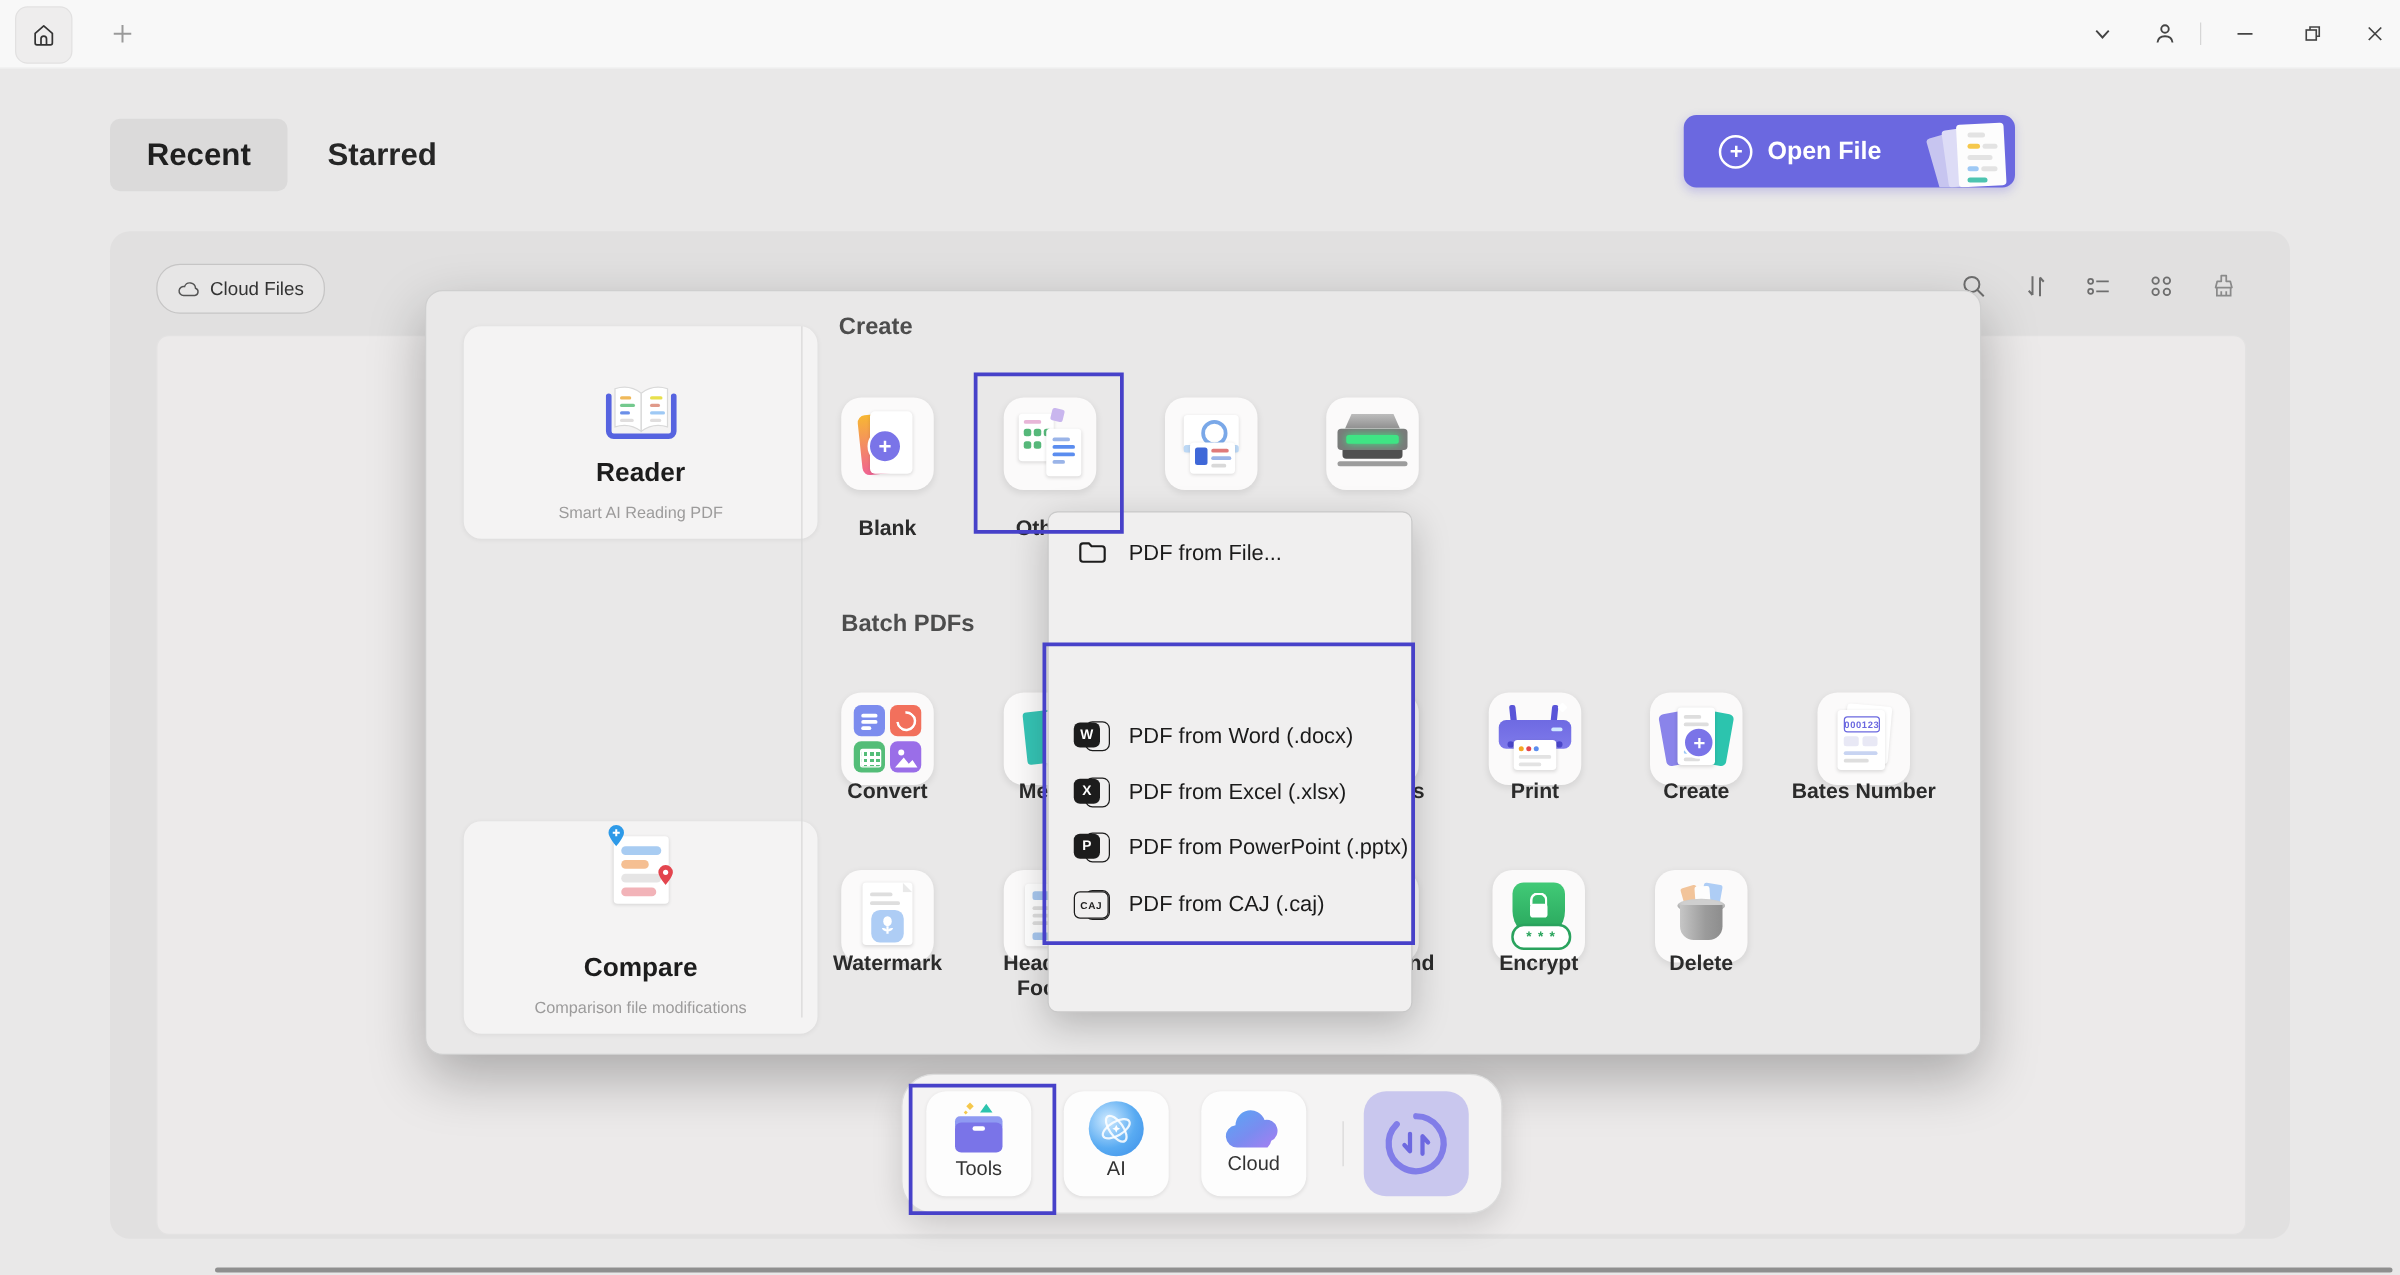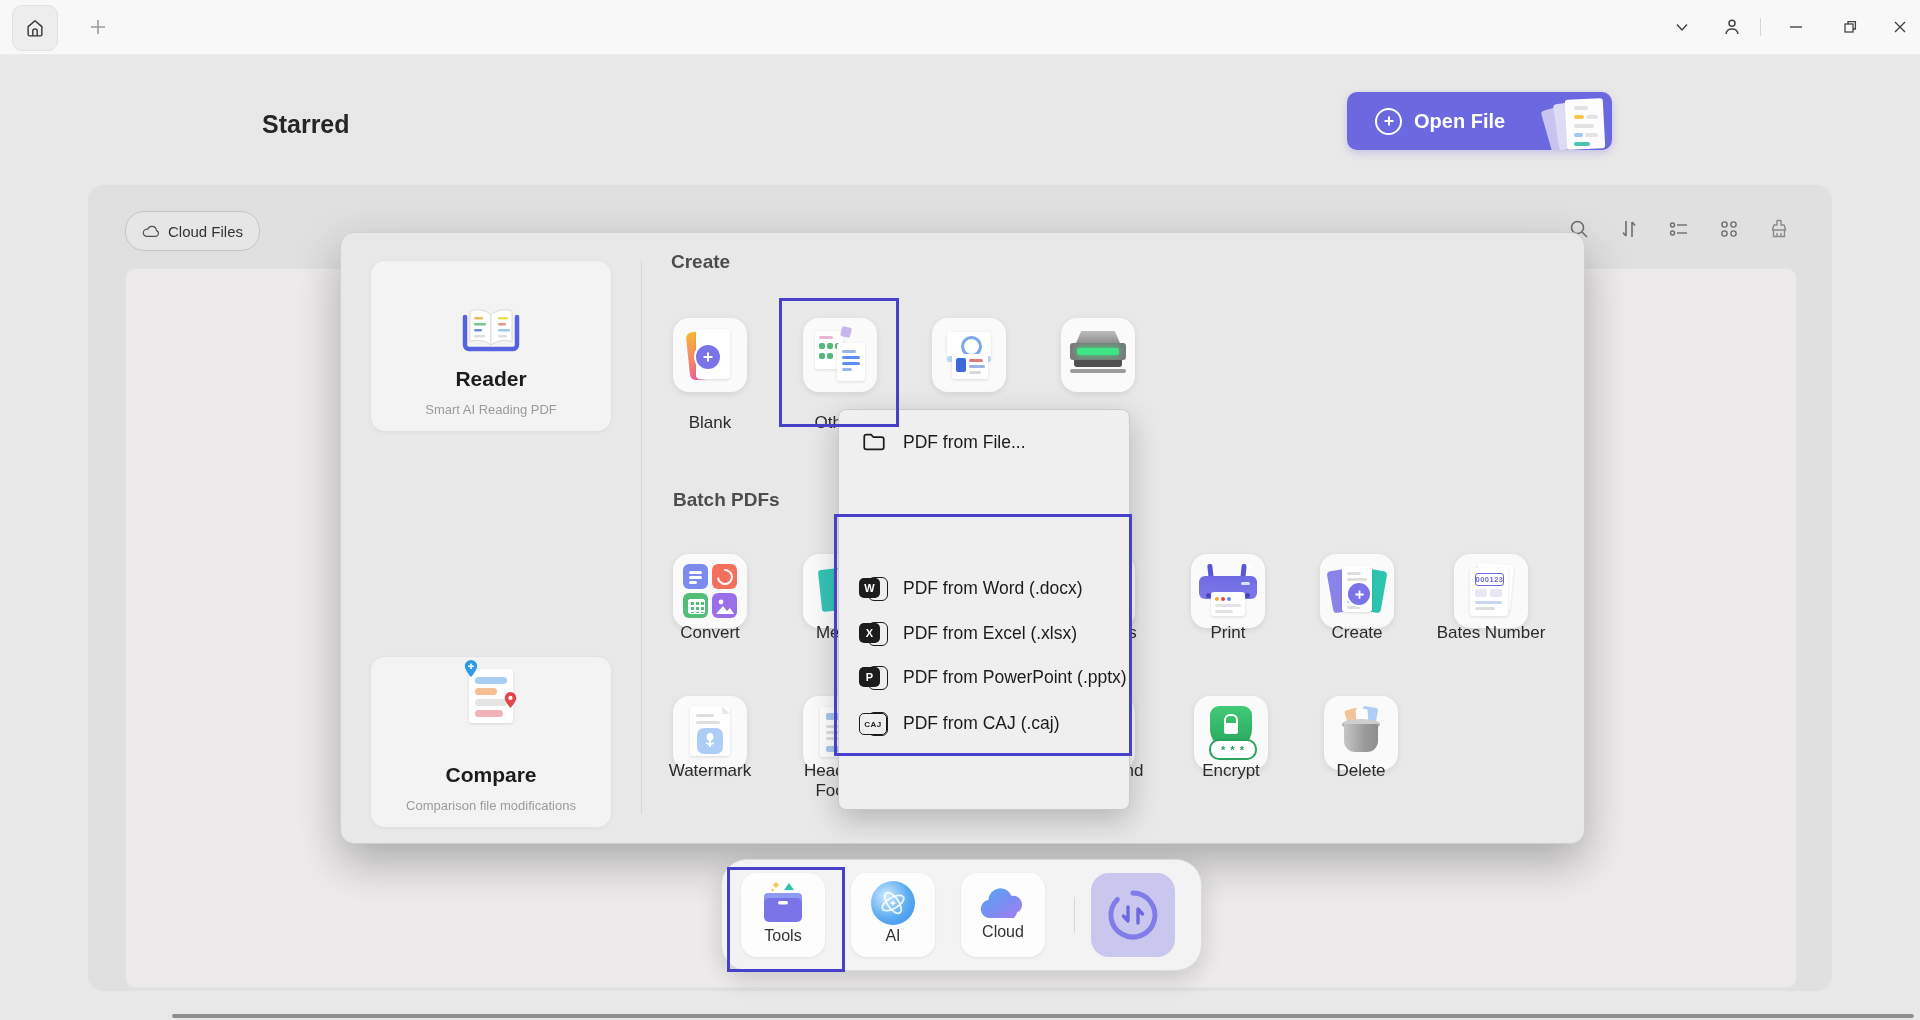--- a/index.html
+++ b/index.html
@@ -24,28 +24,28 @@
   .pluscirc{width:23px;height:23px;border-radius:50%;border:2px solid #fff;display:flex;align-items:center;justify-content:center;flex:none;}
 
   
   .content-panel{position:absolute;left:88px;top:185px;width:1744px;height:806px;background:#e1e0e0;border-radius:16px;}
   .inner-panel{position:absolute;left:125px;top:268px;width:1670px;height:718px;background:#eceaea;border-radius:10px;border:1px solid #e3e2e2;}
   .cloud-pill{position:absolute;left:125px;top:211px;height:38px;padding:0 16px;border-radius:19px;border:1px solid #c6c5c5;background:#e7e6e6;display:flex;align-items:center;gap:8px;font-size:15px;color:#333;}
   .tb-ic{position:absolute;top:214px;width:30px;height:30px;display:flex;align-items:center;justify-content:center;}
 
   
   .modal{position:absolute;left:340px;top:232px;width:1243px;height:610px;background:#e9e8e8;border:1px solid #cfcfcf;border-radius:14px;box-shadow:0 18px 45px rgba(0,0,0,.28);z-index:20;}
-  .card{position:absolute;left:30px;width:240px;height:170px;background:#f4f3f3;border-radius:14px;box-shadow:0 1px 4px rgba(0,0,0,.06);display:flex;flex-direction:column;align-items:center;}
+  .card{position:absolute;left:30px;width:283px;height:170px;background:#f4f3f3;border-radius:14px;box-shadow:0 1px 4px rgba(0,0,0,.06);display:flex;flex-direction:column;align-items:center;}
   .card .ci{height:78px;display:flex;align-items:flex-end;justify-content:center;padding-top:16px;}
   .card .ct{font-size:21px;font-weight:700;color:#1c1c1c;margin-top:12px;}
   .card .cs{font-size:13px;color:#9c9b9b;margin-top:11px;}
   .vsep{position:absolute;left:300px;top:28px;width:1px;height:553px;background:#d8d7d7;}
   .sect-h{position:absolute;font-size:19px;font-weight:700;color:#4d4d4d;}
   .tile{position:absolute;width:74px;height:74px;border-radius:16px;background:#fbfafa;box-shadow:0 2px 6px rgba(0,0,0,.09);display:flex;align-items:center;justify-content:center;}
-  .tlabel{position:absolute;width:130px;text-align:center;font-size:17px;color:#2b2b2b;line-height:20px;}
+  .tlabel{position:absolute;width:130px;text-align:center;font-size:17px;color:#2b2b2b;line-height:20px;font-weight:bold;}
 
   
   .menu{position:absolute;left:838px;top:409px;width:290px;height:399px;background:#f0efef;border:1px solid #c9c9c9;border-radius:8px;box-shadow:0 10px 30px rgba(0,0,0,.22);z-index:50;}
   .mi{position:absolute;left:0;width:100%;height:44px;display:flex;align-items:center;padding-left:20px;gap:14px;box-sizing:border-box;font-size:17.5px;color:#1b1b1b;}
   .mi-ic{width:30px;display:flex;justify-content:center;flex:none;}
   .fmtwrap{position:relative;width:30px;height:26px;}
   .fmtpage{position:absolute;left:9px;top:2px;width:18px;height:22px;border:1.8px solid #1c1c1c;border-radius:6px;background:#f0efef;}
   .fmt{position:absolute;left:0;top:3px;width:21px;height:20px;background:#1c1c1c;border-radius:5px;color:#fff;font-weight:700;font-size:11px;display:flex;align-items:center;justify-content:center;}
   .fmt.caj{background:#f0efef;border:1.8px solid #1c1c1c;color:#1c1c1c;font-size:8px;width:26px;letter-spacing:.5px;}
 
@@ -119,20 +119,23 @@
     </div>
     <div class="winctl" style="left:1880px">
       <span>
         <svg width="16" height="16" viewBox="0 0 16 16">
             <path d="M3 3l10 10M13 3 3 13" stroke="#444" stroke-width="1.4"></path>
           </svg>
       </span>
     </div>
   </div>
 
+  <div class="tab-pill">
+    <span>Recent</span>
+  </div>
   <div class="tab-plain">
     <span>Starred</span>
   </div>
 
   <div class="btn-open">
     <span class="pluscirc">
       <svg width="12" height="12" viewBox="0 0 12 12">
           <path d="M6 1.5v9M1.5 6h9" stroke="#fff" stroke-width="2"></path>
         </svg>
     </span>

